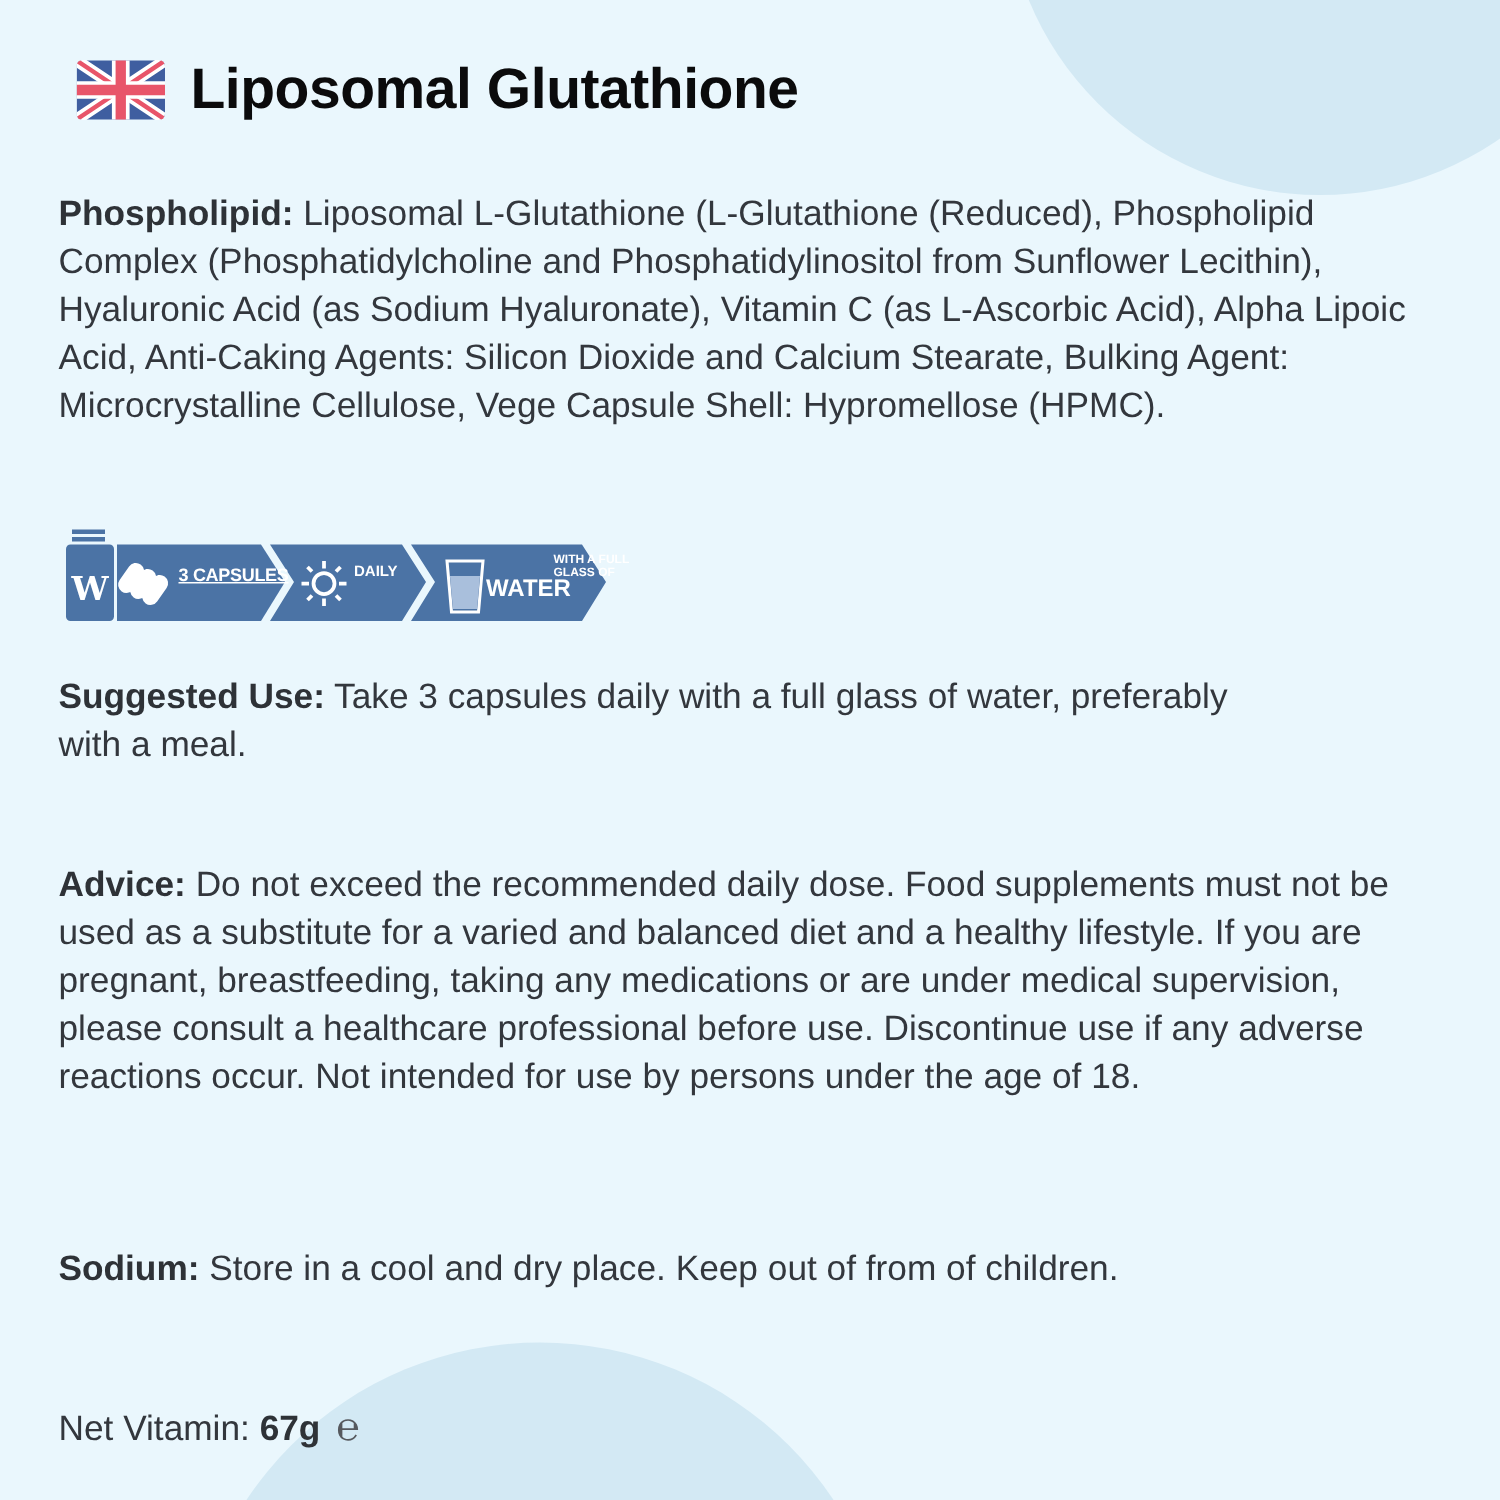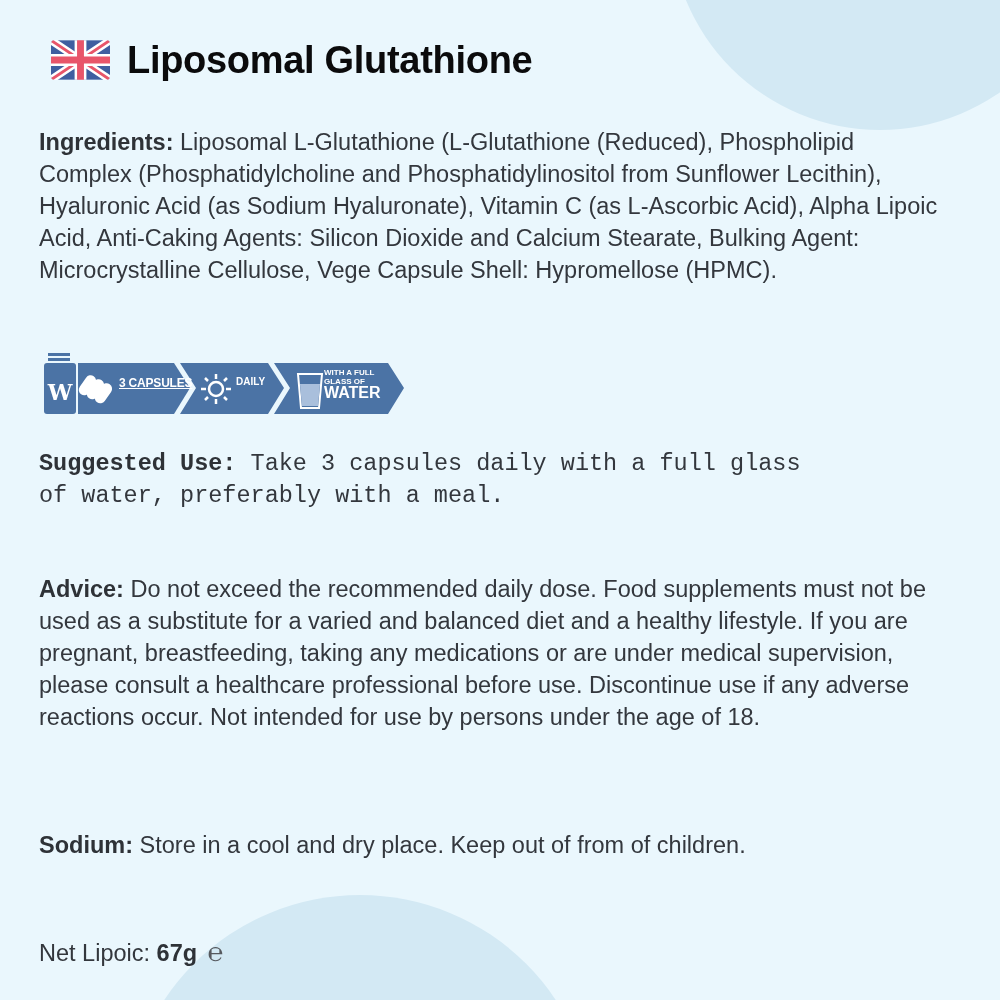--- a/index.html
+++ b/index.html
@@ -22,21 +22,21 @@
     letter-spacing:-0.3px; line-height:44px;
   }
 
   .para {
     position:absolute; left:0; width:900px;
     font-size:23.5px; line-height:32px; color:#33373D; margin:0;
   }
   .para b { color:#2E3237; font-weight:bold; }
 
   .p-ingredients { top:126px; }
-  .p-suggested { top:448px;font-family:Liberation Mono, monospace; }
+  .p-suggested { top:448px; }
   .p-advice { top:573px; }
   .p-storage { top:829px; }
   .p-net { top:936px; }
 
   .banner { position:absolute; left:5px; top:352px; width:360px; height:62px; }
   .banner svg { display:block; }
   .banner-text { position:absolute; color:#fff; font-weight:bold; font-family:"Liberation Sans", sans-serif; }
   .bt-caps { left:75px; top:24px; font-size:12px; letter-spacing:-0.2px;text-decoration:underline; }
   .bt-daily { left:192px; top:24px; font-size:10px; }
   .bt-water { left:280px; top:16px; font-size:8px; line-height:9px; }
@@ -59,21 +59,21 @@
         <path d="M0,0 L60,40 M60,0 L0,40" stroke="#fff" stroke-width="8"></path>
         <path d="M0,0 L60,40 M60,0 L0,40" stroke="#E8556A" stroke-width="3"></path>
         <path d="M30,0 V40 M0,20 H60" stroke="#fff" stroke-width="12"></path>
         <path d="M30,0 V40 M0,20 H60" stroke="#E8556A" stroke-width="7"></path>
       </svg>
     </span>
     <span class="title">Liposomal Glutathione</span>
   </div>
 
   <p class="para p-ingredients">
-    <b>Ingredients:</b>
+    <b>Phospholipid:</b>
     <span>Liposomal L-Glutathione (L-Glutathione (Reduced), Phospholipid Complex (Phosphatidylcholine and Phosphatidylinositol from Sunflower Lecithin), Hyaluronic Acid (as Sodium Hyaluronate), Vitamin C (as L-Ascorbic Acid), Alpha Lipoic Acid, Anti-Caking Agents: Silicon Dioxide and Calcium Stearate, Bulking Agent: Microcrystalline Cellulose, Vege Capsule Shell: Hypromellose (HPMC).</span>
   </p>
 
   <div class="banner">
     <svg width="360" height="62" viewBox="0 0 360 62">
 
       <g>
         <rect x="4" y="1" width="22" height="3" fill="#4B73A5"></rect>
         <rect x="4" y="6" width="22" height="3" fill="#4B73A5"></rect>
         <rect x="0" y="11" width="32" height="51" rx="3" fill="#4B73A5"></rect>
@@ -96,39 +96,39 @@
       </g>
 
       <g>
         <path d="M254,22 h24 l-3,34 h-18 z" fill="none" stroke="#fff" stroke-width="2"></path>
         <path d="M256,32 h20 l-2,22 h-16 z" fill="#A9BFDC"></path>
       </g>
     </svg>
     <span class="banner-text bt-caps">3 CAPSULES</span>
     <span class="banner-text bt-daily">DAILY</span>
     <span class="banner-text bt-water">
-      <span style="display:block;width:52px;">WITH A FULL GLASS OF</span>
+      <span style="display:block;width:52px;padding-left:45px;">WITH A FULL GLASS OF</span>
       <span class="big">WATER</span>
     </span>
   </div>
 
   <p class="para p-suggested" style="width:800px;">
     <b>Suggested Use:</b>
     <span>Take 3 capsules daily with a full glass of water, preferably with a meal.</span>
   </p>
 
   <p class="para p-advice">
     <b>Advice:</b>
     <span>Do not exceed the recommended daily dose. Food supplements must not be used as a substitute for a varied and balanced diet and a healthy lifestyle. If you are pregnant, breastfeeding, taking any medications or are under medical supervision, please consult a healthcare professional before use. Discontinue use if any adverse reactions occur. Not intended for use by persons under the age of 18.</span>
   </p>
 
   <p class="para p-storage" style="width:760px;">
     <b>Sodium:</b>
     <span>Store in a cool and dry place. Keep out of from of children.</span>
   </p>
 
   <p class="para p-net">
-    <span>Net Lipoic:</span>
+    <span>Net Vitamin:</span>
     <b>67g</b>
     <span class="net-e">℮</span>
   </p>
 
 </div>
 
 </body></html>

